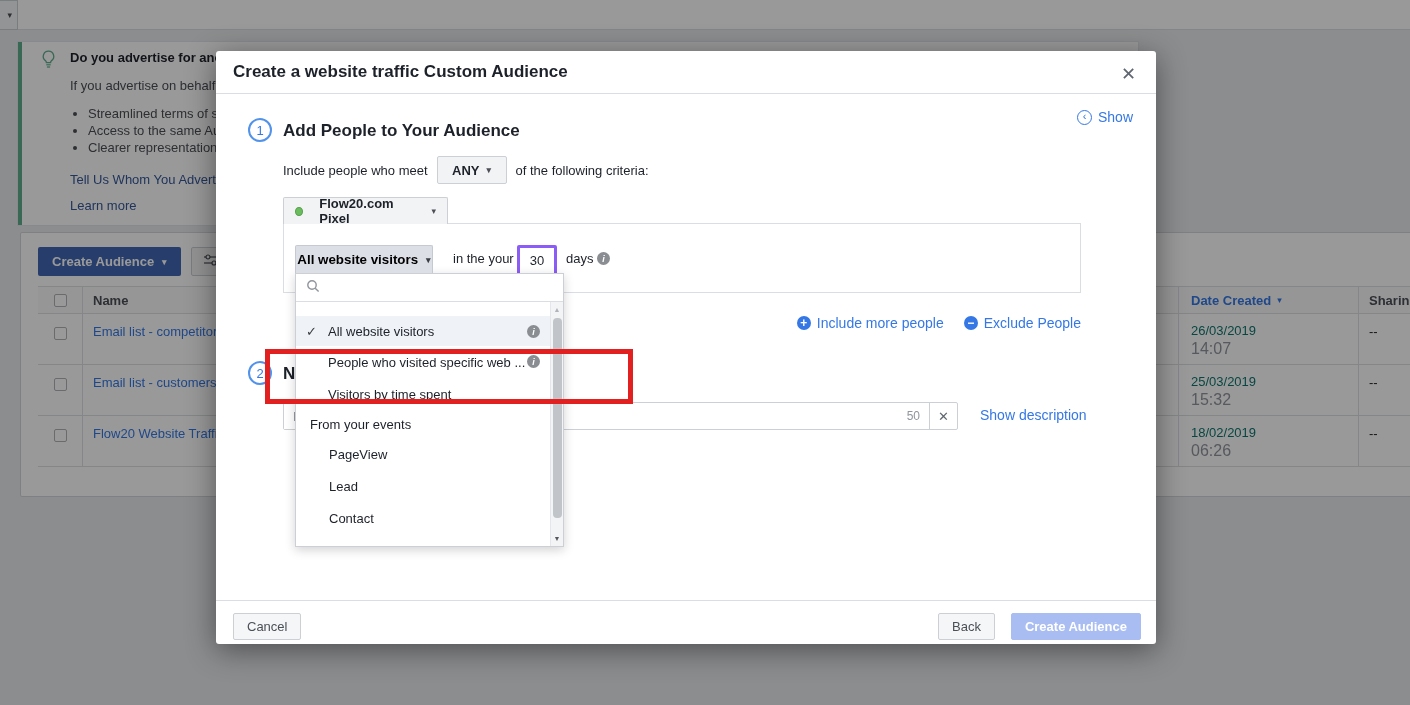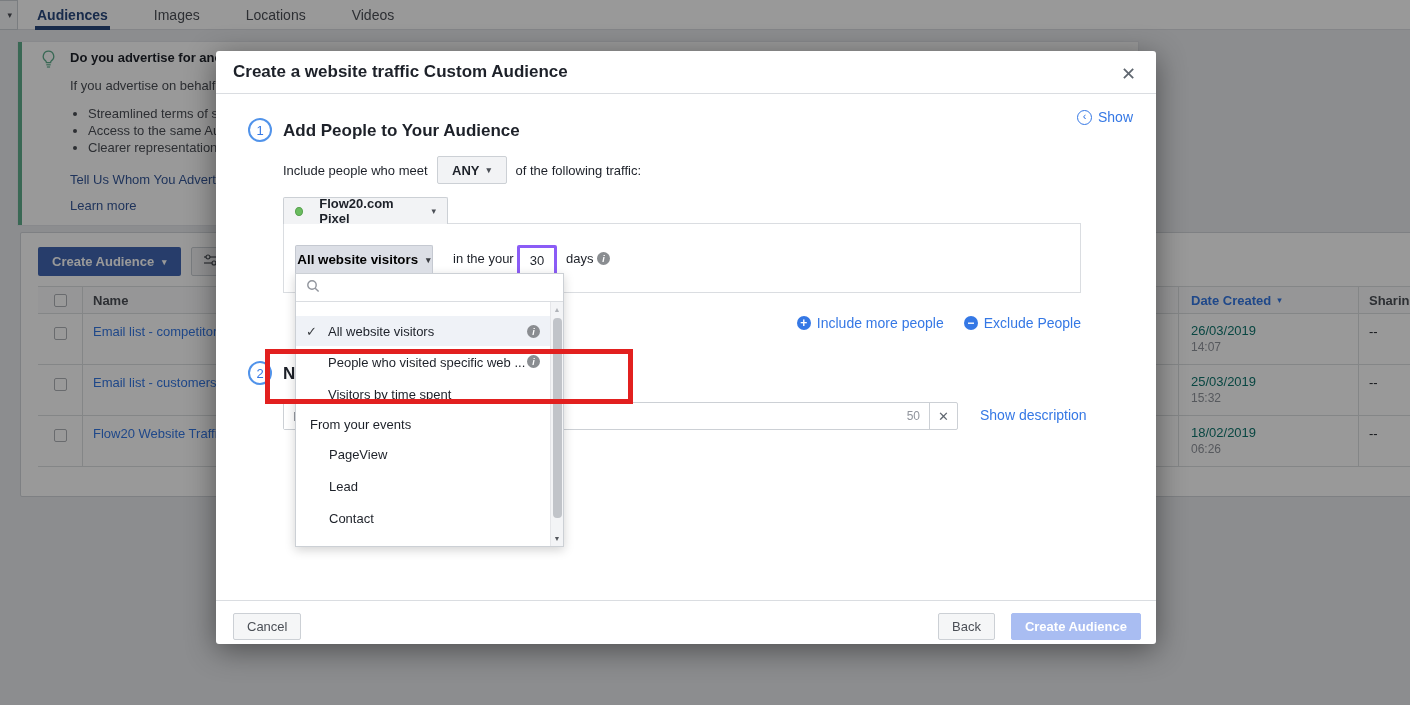--- a/index.html
+++ b/index.html
@@ -41,21 +41,21 @@
   .col-date { width:180px; border-right:1px solid #dddfe2; padding:0 0 0 12px; display:flex; align-items:center; }
   .tr.row .col-date { flex-direction:column; align-items:flex-start; padding-top:9px; }
   .col-share { flex:1; padding-left:10px; display:flex; align-items:center; }
   .tr.row .col-share { align-items:flex-start; padding-top:10px; }
   .checkbox { width:13px; height:13px; border:1px solid #b0b3b8; border-radius:2px; background:#fff; cursor:pointer; }
   .th-label { font-weight:bold; color:#4b4f56; }
   .th-label.sorted { color:#3578e5; display:flex; align-items:center; gap:6px; }
   .th-label.sorted .caret { font-size:9px; }
   .name-link { color:#3578e5; cursor:pointer; }
   .date-main { color:#0f766e; }
-  .date-time { color:#90949c; font-size:12px; margin-top:2px; }
+  .date-time { color:#90949c; font-size:16px; margin-top:2px; }
 
   
   .dim { position:absolute; inset:0; background:rgba(0,0,0,0.40); z-index:10; }
   .modal { position:absolute; left:216px; top:51px; width:940px; height:593px; background:#fff; border-radius:3px; box-shadow:0 6px 30px rgba(0,0,0,0.45); z-index:20; }
   .m-header { position:relative; height:43px; border-bottom:1px solid #dadde1; display:flex; align-items:center; padding-left:17px; }
   .m-title { font-size:17px; font-weight:bold; }
   .m-close { position:absolute; right:16px; top:10px; font-size:18px; color:#606770; cursor:pointer; padding:2px 4px; }
   .m-body { position:absolute; left:0; top:43px; right:0; bottom:44px; }
 
   .show-link { position:absolute; top:15px; right:23px; display:flex; align-items:center; gap:6px; color:#3578e5; font-size:14px; cursor:pointer; }
@@ -123,26 +123,20 @@
 </style>
 </head>
 <body>
 
 <div class="stage">
 
   <div class="topbar">
     <div class="nav-caret-btn">
         <span>▾</span>
       </div>
-    <div class="tabs">
-      <div class="tab active">Audiences</div>
-      <div class="tab">Images</div>
-      <div class="tab">Locations</div>
-      <div class="tab">Videos</div>
-    </div>
   </div>
 
   <div class="tip-card">
     <span class="tip-bulb">
       <svg width="17" height="19" viewBox="0 0 17 19">
           <path d="M8.5 1.2a5.2 5.2 0 0 0-3.1 9.4c.6.5 1 1.1 1 2h4.2c0-.9.4-1.5 1-2a5.2 5.2 0 0 0-3.1-9.4z" fill="none" stroke="#5fae8d" stroke-width="1.3"></path>
           <line x1="6.3" y1="14.8" x2="10.7" y2="14.8" stroke="#5fae8d" stroke-width="1.2"></line>
           <line x1="6.9" y1="17" x2="10.1" y2="17" stroke="#5fae8d" stroke-width="1.2"></line>
         </svg>
     </span>
@@ -261,21 +255,21 @@
 
       <div class="step-circle step1-circle">1</div>
       <div class="step-heading h1">Add People to Your Audience</div>
 
       <div class="criteria-line">
         <span>Include people who meet</span>
         <button class="any-btn">
           <span>ANY</span>
           <span class="caret">▾</span>
         </button>
-        <span>of the following traffic:</span>
+        <span>of the following criteria:</span>
       </div>
 
       <div class="pixel-chip">
         <span class="pixel-dot"></span>
         <span class="pixel-name">Flow20.com Pixel</span>
         <span class="caret">▾</span>
       </div>
 
       <div class="rule-box"></div>
 

